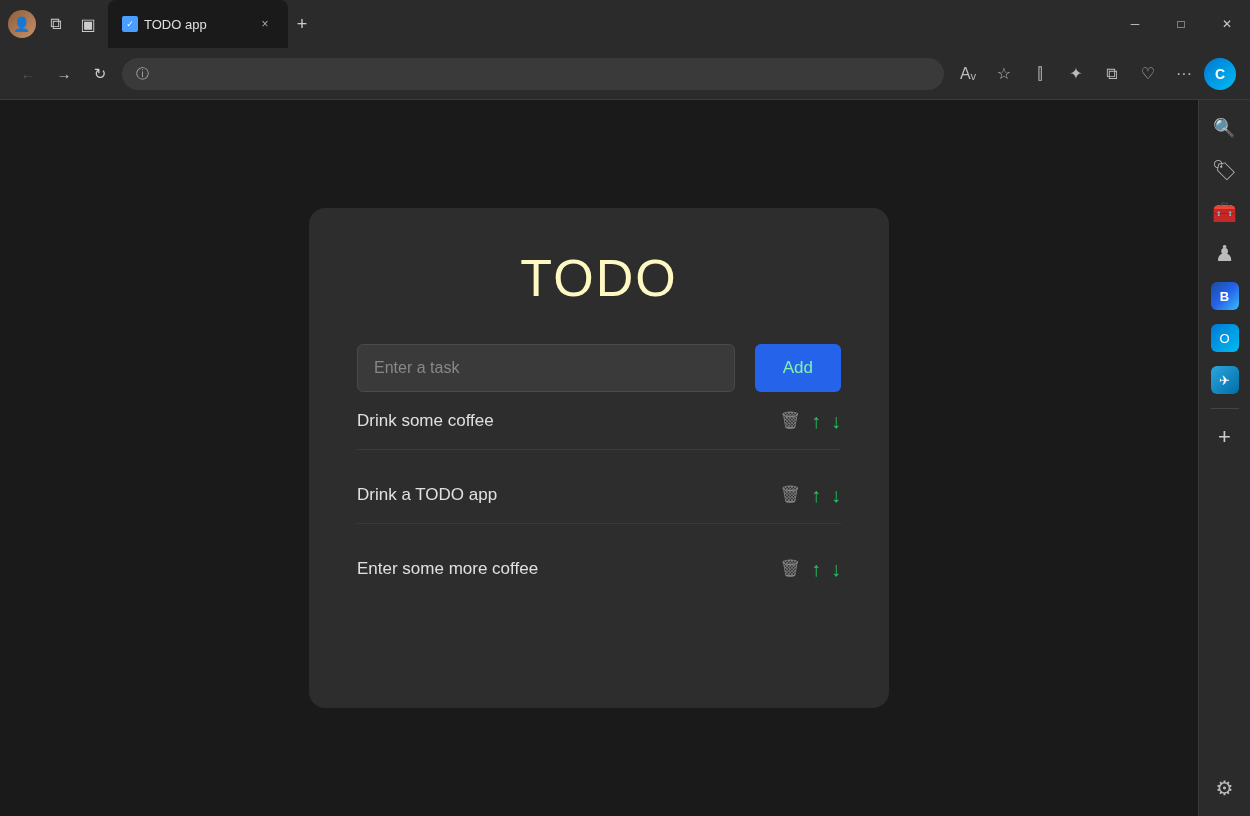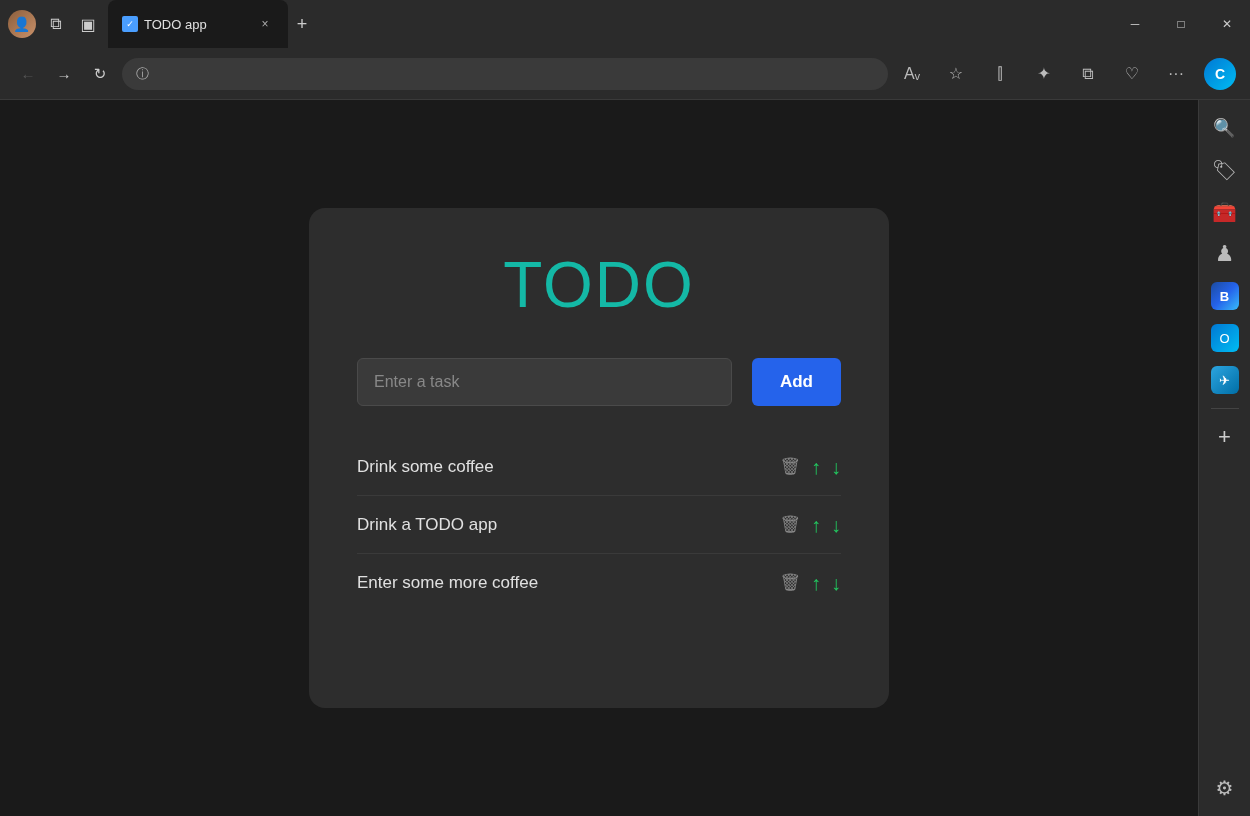--- a/index.html
+++ b/index.html
@@ -123,21 +123,21 @@
     }
     .address-info {
       color: #aaa; font-size: 13px;
     }
     .address-text {
       flex: 1;
     }
     .toolbar-actions {
       display: flex;
       align-items: center;
-      gap: 12px;
+      gap: 4px;
     }
     .tb-action {
       width: 32px; height: 32px;
       display: flex; align-items: center; justify-content: center;
       color: #bbb; font-size: 16px; cursor: pointer; border-radius: 4px;
     }
     .edge-profile {
       width: 32px; height: 32px;
       border-radius: 50%;
       background: linear-gradient(135deg, #0078d4, #00bcf2);
@@ -165,31 +165,30 @@
     .todo-card {
       background: #2d2d2d;
       border-radius: 16px;
       padding: 40px 48px 56px;
       width: 580px;
       min-height: 500px;
     }
 
     .todo-title {
       text-align: center;
-      font-size: 64px;
+      font-size: 52px;
       font-weight: 300;
-      color: #14b8a6;
+      color: #fef9c3;
       margin-bottom: 36px;
       letter-spacing: 2px;
     }
 
     .todo-input-row {
       display: flex;
       gap: 20px;
-      margin-bottom: 32px;
     }
 
     .todo-input {
       flex: 1;
       height: 48px;
       background: #3a3a3a;
       border: 1px solid #4a4a4a;
       border-radius: 6px;
       padding: 0 16px;
       color: #e0e0e0;
@@ -197,29 +196,30 @@
       outline: none;
     }
     .todo-input::placeholder { color: #888; }
 
     .todo-add-btn {
       height: 48px;
       padding: 0 28px;
       background: #2563eb;
       border: none;
       border-radius: 6px;
-      color: #ffffff;
+      color: #86efac;
       font-size: 17px;
-      font-weight: 700;
+      font-weight: 400;
       cursor: pointer;
     }
 
     .todo-list {
       display: flex;
       flex-direction: column;
+      gap: 16px;
     }
 
     .todo-item {
       display: flex;
       align-items: center;
       padding: 18px 0;
       border-bottom: 1px solid #3a3a3a;
       gap: 12px;
     }
     .todo-item:last-child { border-bottom: none; }

